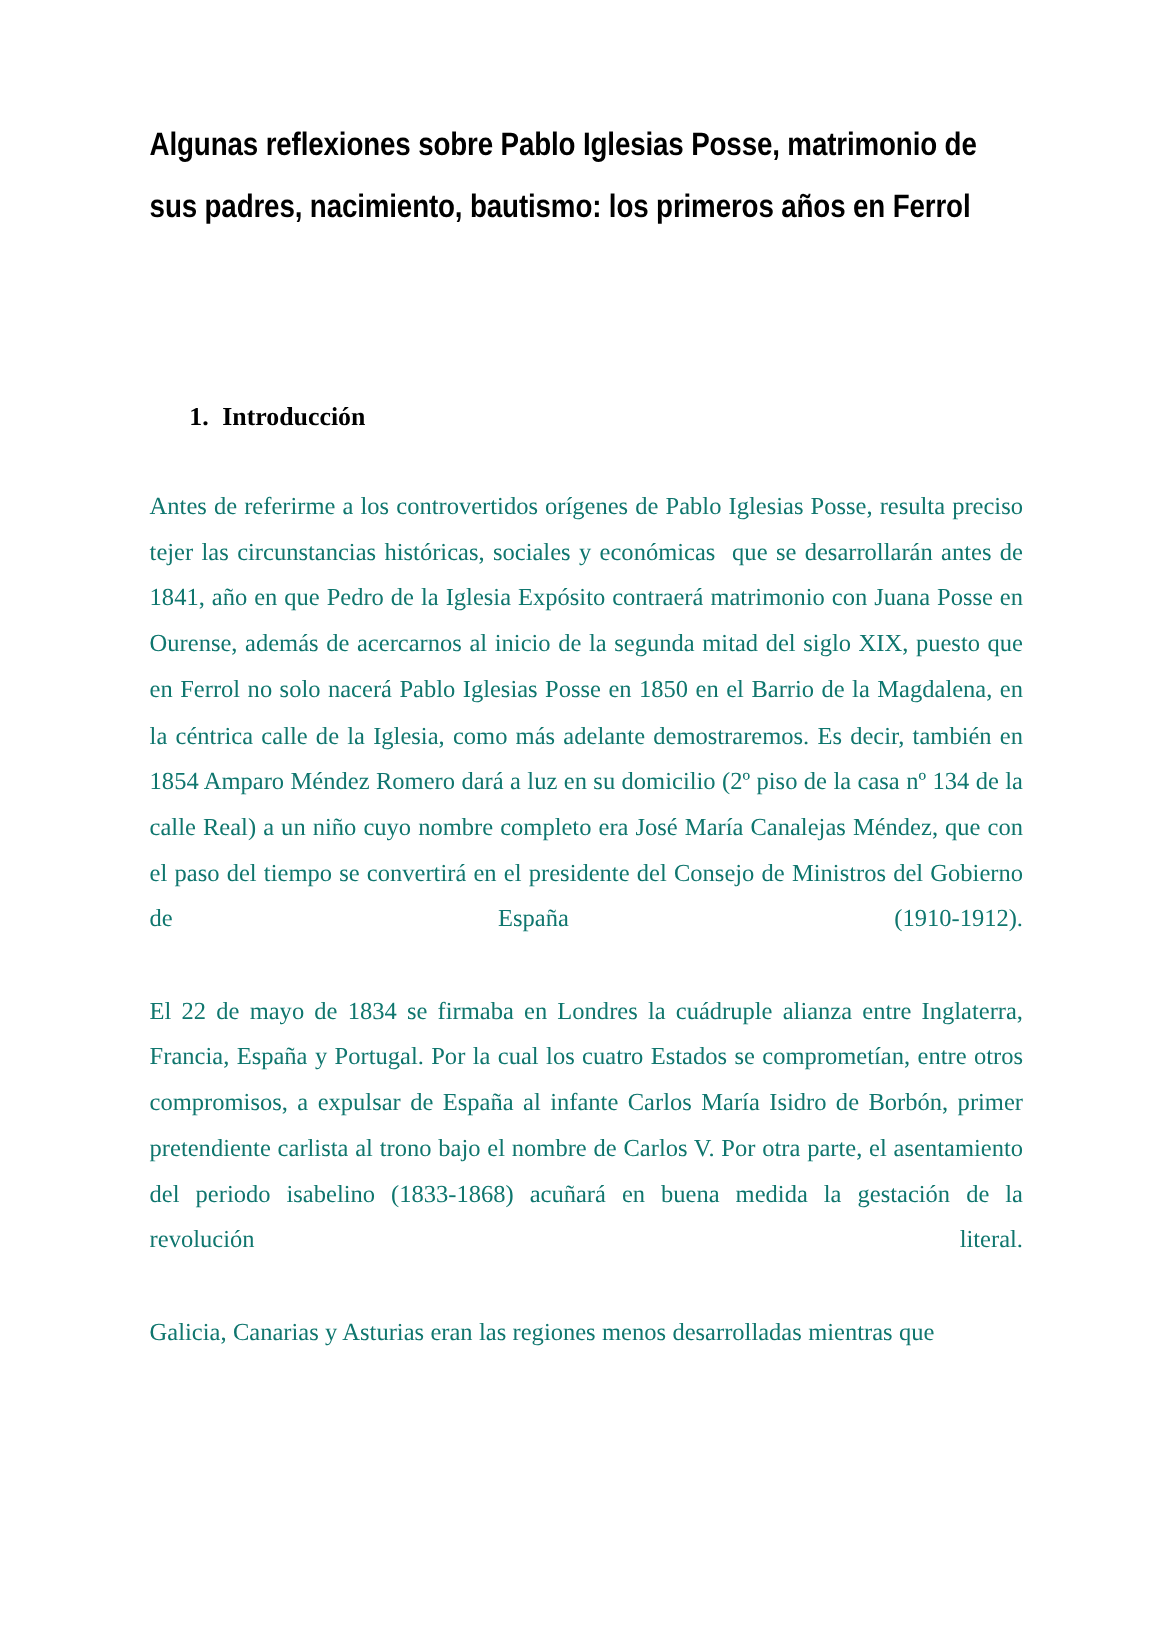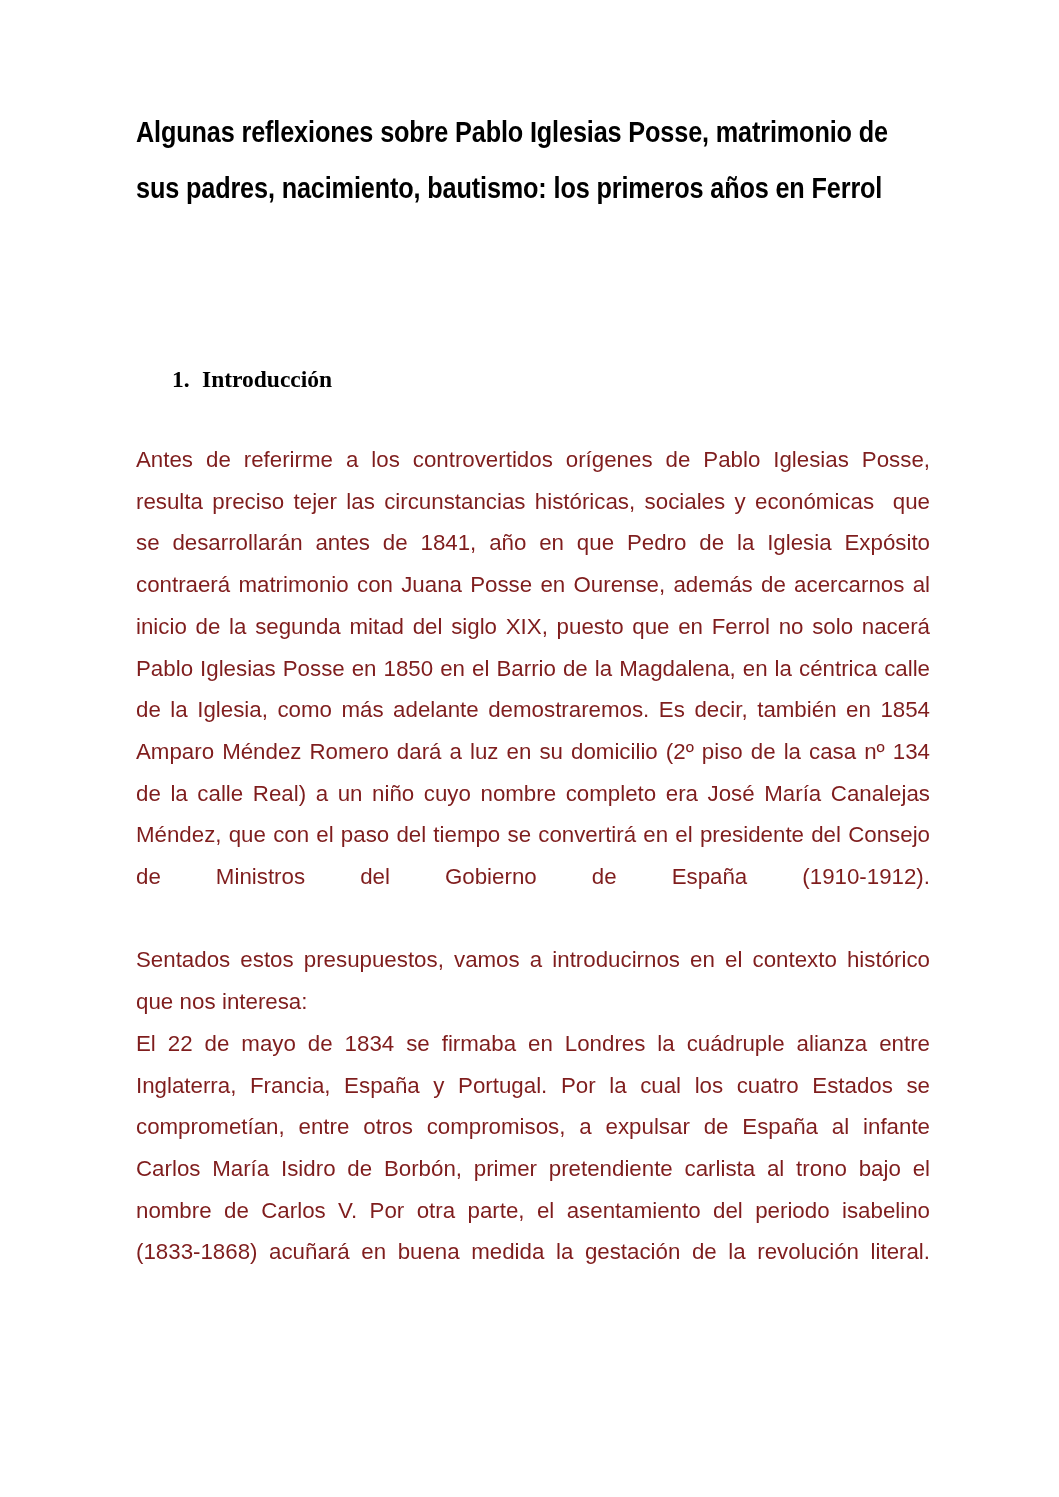--- a/index.html
+++ b/index.html
@@ -72,24 +72,24 @@
   .section-heading .sec-num {
     display: inline-block;
     min-width: 30px;
   }
 
   
   .body-block {
     padding-top: 45px;
   }
   .para {
-    font-family: Liberation Sans, sans-serif;
+    font-family: Liberation Serif, serif;
     font-size: 22.3px;
     line-height: 41.7px;
-    color: #7f1d1d;
+    color: #0f766e;
     text-align: justify;
     text-justify: inter-word;
     margin: 0;
     white-space: pre-wrap;
     word-spacing: 0.2px;
   }
   
   .para.force-justify::after {
     content: "";
     display: inline-block;
@@ -108,18 +108,18 @@
     </h1>
 
 
     <h2 class="section-heading">
       <span class="sec-num">1.</span>
       <span>Introducción</span>
     </h2>
 
     <div class="body-block">
       <p class="para force-justify">Antes de referirme a los controvertidos orígenes de Pablo Iglesias Posse, resulta preciso tejer las circunstancias históricas, sociales y económicas  que se desarrollarán antes de 1841, año en que Pedro de la Iglesia Expósito contraerá matrimonio con Juana Posse en Ourense, además de acercarnos al inicio de la segunda mitad del siglo XIX, puesto que en Ferrol no solo nacerá Pablo Iglesias Posse en 1850 en el Barrio de la Magdalena, en la céntrica calle de la Iglesia, como más adelante demostraremos. Es decir, también en 1854 Amparo Méndez Romero dará a luz en su domicilio (2º piso de la casa nº 134 de la calle Real) a un niño cuyo nombre completo era José María Canalejas Méndez, que con el paso del tiempo se convertirá en el presidente del Consejo de Ministros del Gobierno de España (1910-1912).</p>
-      <p class="para">Sentados estos presupuestos, vamos a introducirnos en el contexto histórico que nos interesa:</p>
       <p class="para force-justify">El 22 de mayo de 1834 se firmaba en Londres la cuádruple alianza entre Inglaterra, Francia, España y Portugal. Por la cual los cuatro Estados se comprometían, entre otros compromisos, a expulsar de España al infante Carlos María Isidro de Borbón, primer pretendiente carlista al trono bajo el nombre de Carlos V. Por otra parte, el asentamiento del periodo isabelino (1833-1868) acuñará en buena medida la gestación de la revolución literal.</p>
+      <p class="para">Galicia, Canarias y Asturias eran las regiones menos desarrolladas mientras que</p>
     </div>
 
   </div>
 </div>
 
 </body></html>

